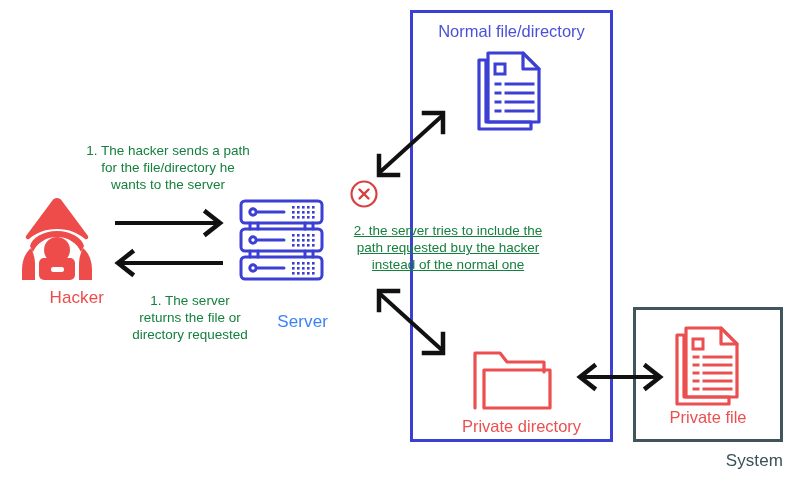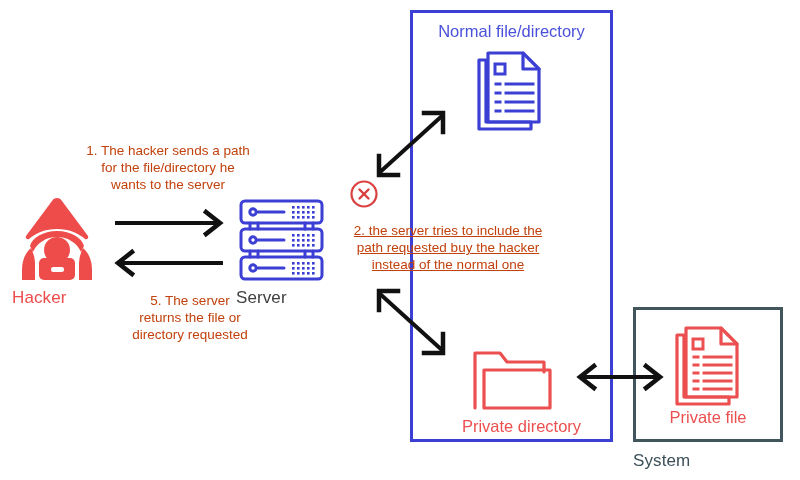--- a/index.html
+++ b/index.html
@@ -20,31 +20,31 @@
     left: 0; top: 0;
     width: 800px;
     height: 480px;
   }
   .abs { position: absolute; }
 
   
   .caption {
     font-size: 13.5px;
     line-height: 17px;
-    color: #c2410c;
+    color: #15803d;
     text-align: center;
     white-space: pre-line;
   }
   .entity-label {
     font-size: 17px;
-    text-align: left;
+    text-align: right;
     letter-spacing: .1px;
   }
   .label-red { color: #ee4b4b; }
-  .label-blue { color: #404040; }
+  .label-blue { color: #3b82f6; margin-top: 24px; }
   .label-slate { color: #3c5058; }
   .box-title {
     font-size: 16.5px;
     color: #4a51d8;
     text-align: center;
   }
   .inner-label {
     font-size: 16.5px;
     text-align: center;
     color: #ec4f4f;
@@ -247,21 +247,21 @@
       </g>
     </svg>
   </div>
 
   <div class="abs entity-label label-blue" style="left:236px; top:288px; width:92px;">Server</div>
 
   <div class="abs caption" style="left:63px; top:142px; width:210px;">1. The hacker sends a path
 for the file/directory he
 wants to the server</div>
 
-  <div class="abs caption" style="left:110px; top:292px; width:160px;">5. The server
+  <div class="abs caption" style="left:110px; top:292px; width:160px;">1. The server
 returns the file or
 directory requested</div>
 
   <div class="abs caption" style="left:337px; top:222px; width:222px;text-decoration:underline;">2. the server tries to include the
 path requested buy the hacker
 instead of the normal one</div>
 
   <div class="abs" style="left:349px; top:179px; width:30px; height:30px;">
     <svg width="30" height="30" viewBox="0 0 30 30" aria-hidden="true">
       <circle cx="15" cy="15" r="12.5" fill="none" stroke="#d94141" stroke-width="2.2"></circle>

